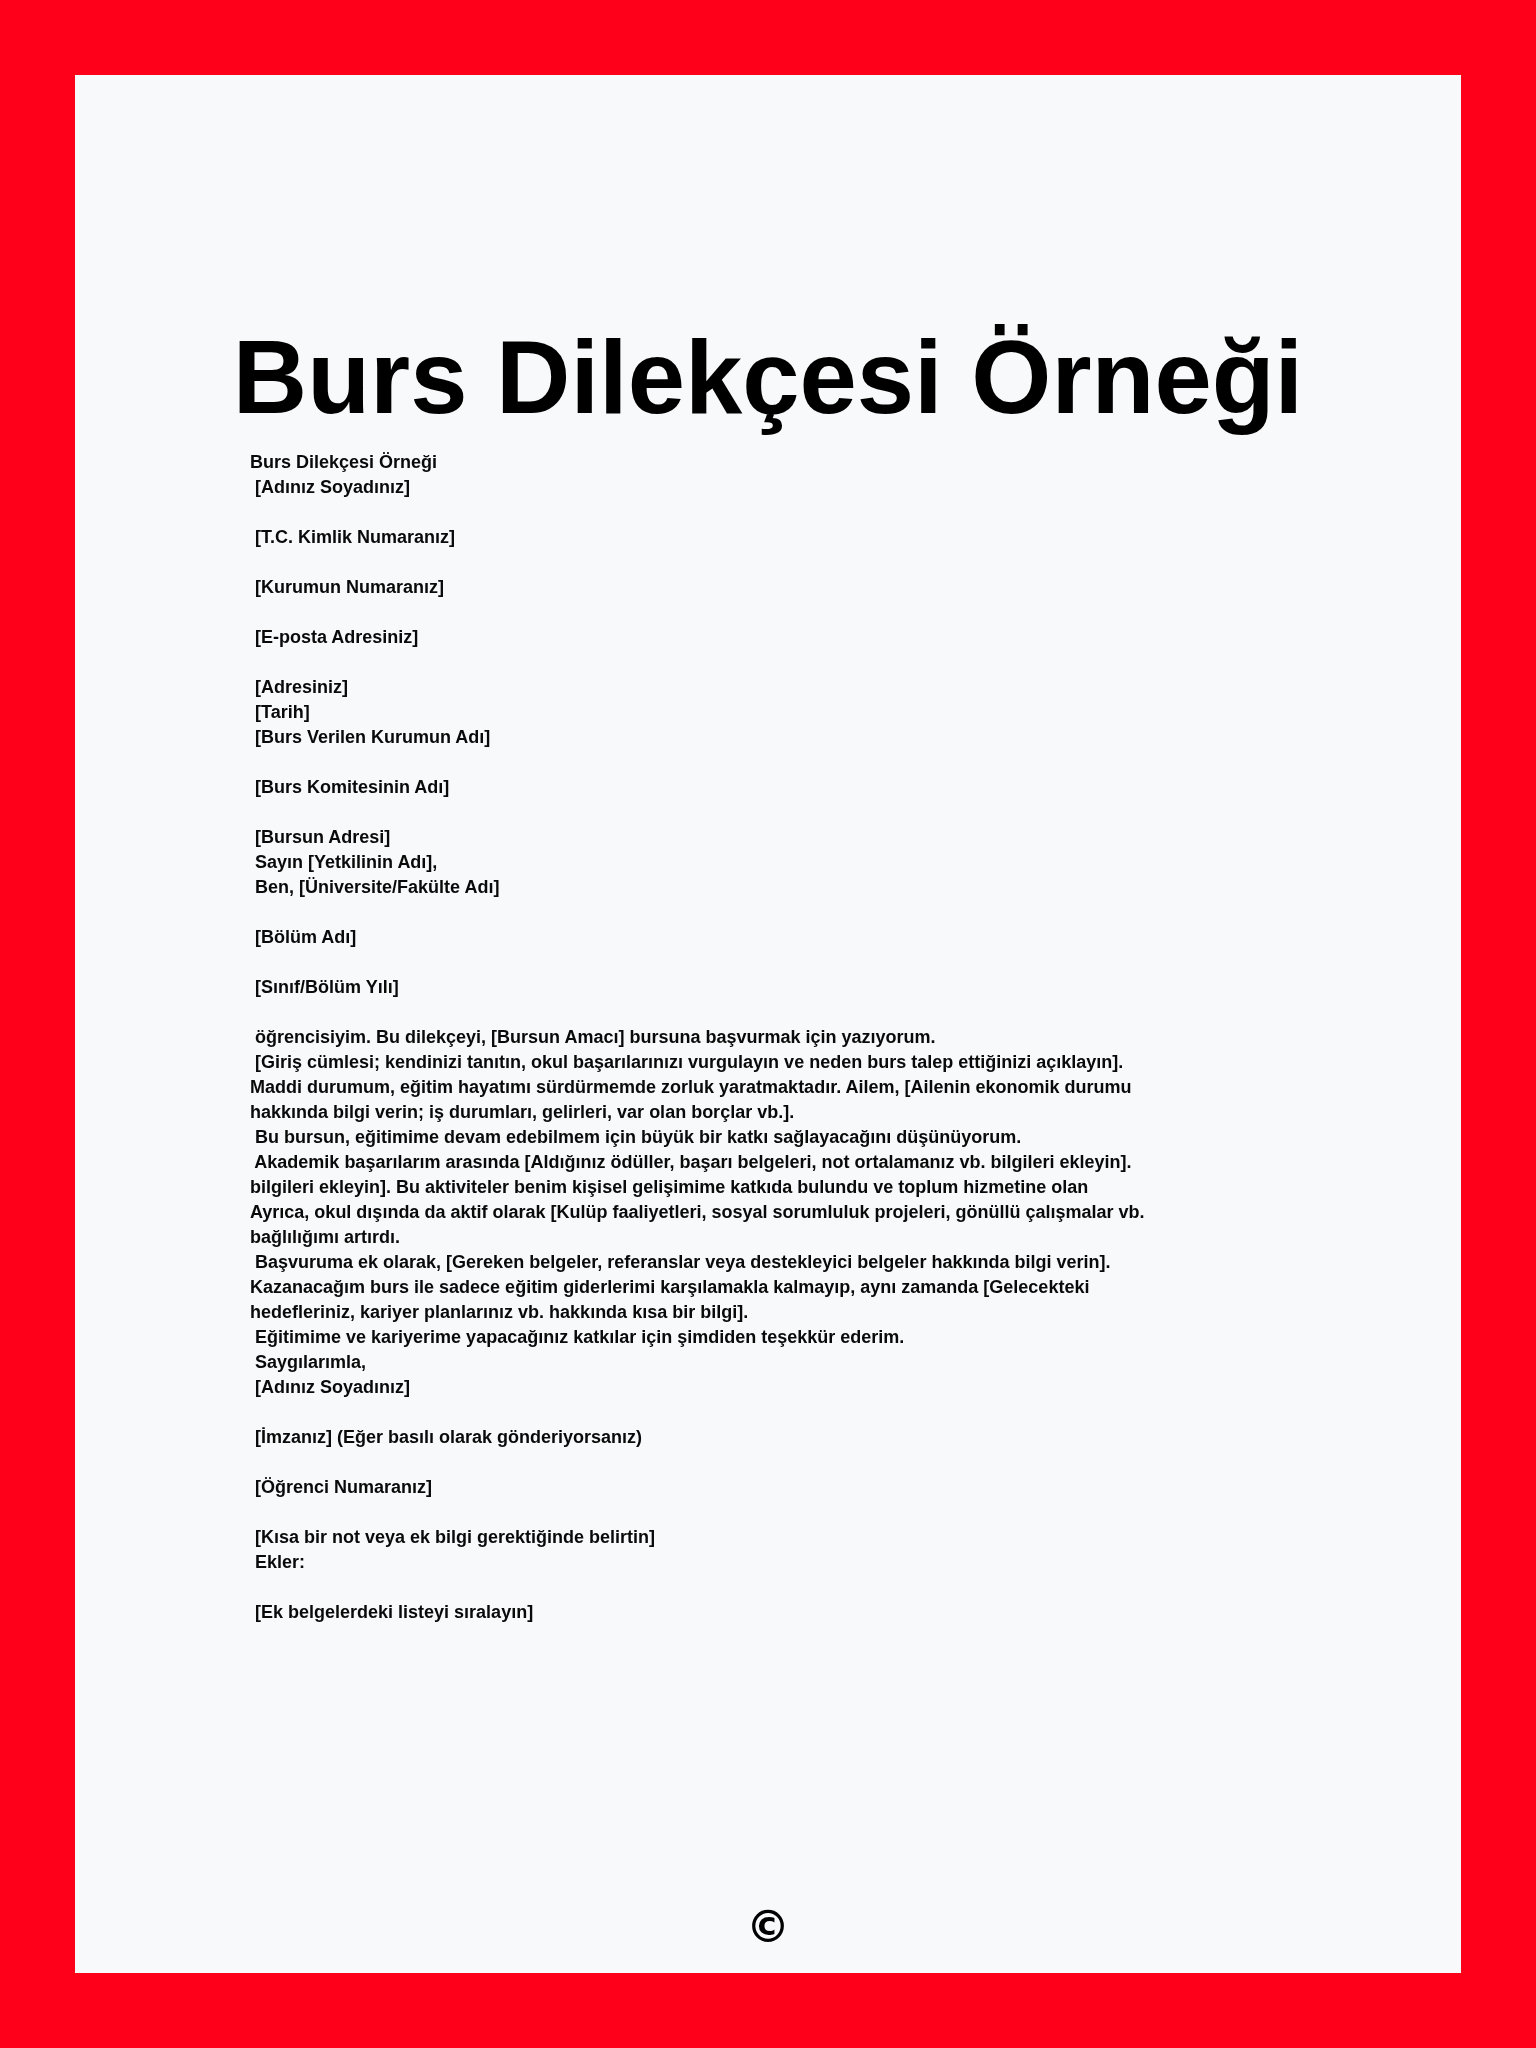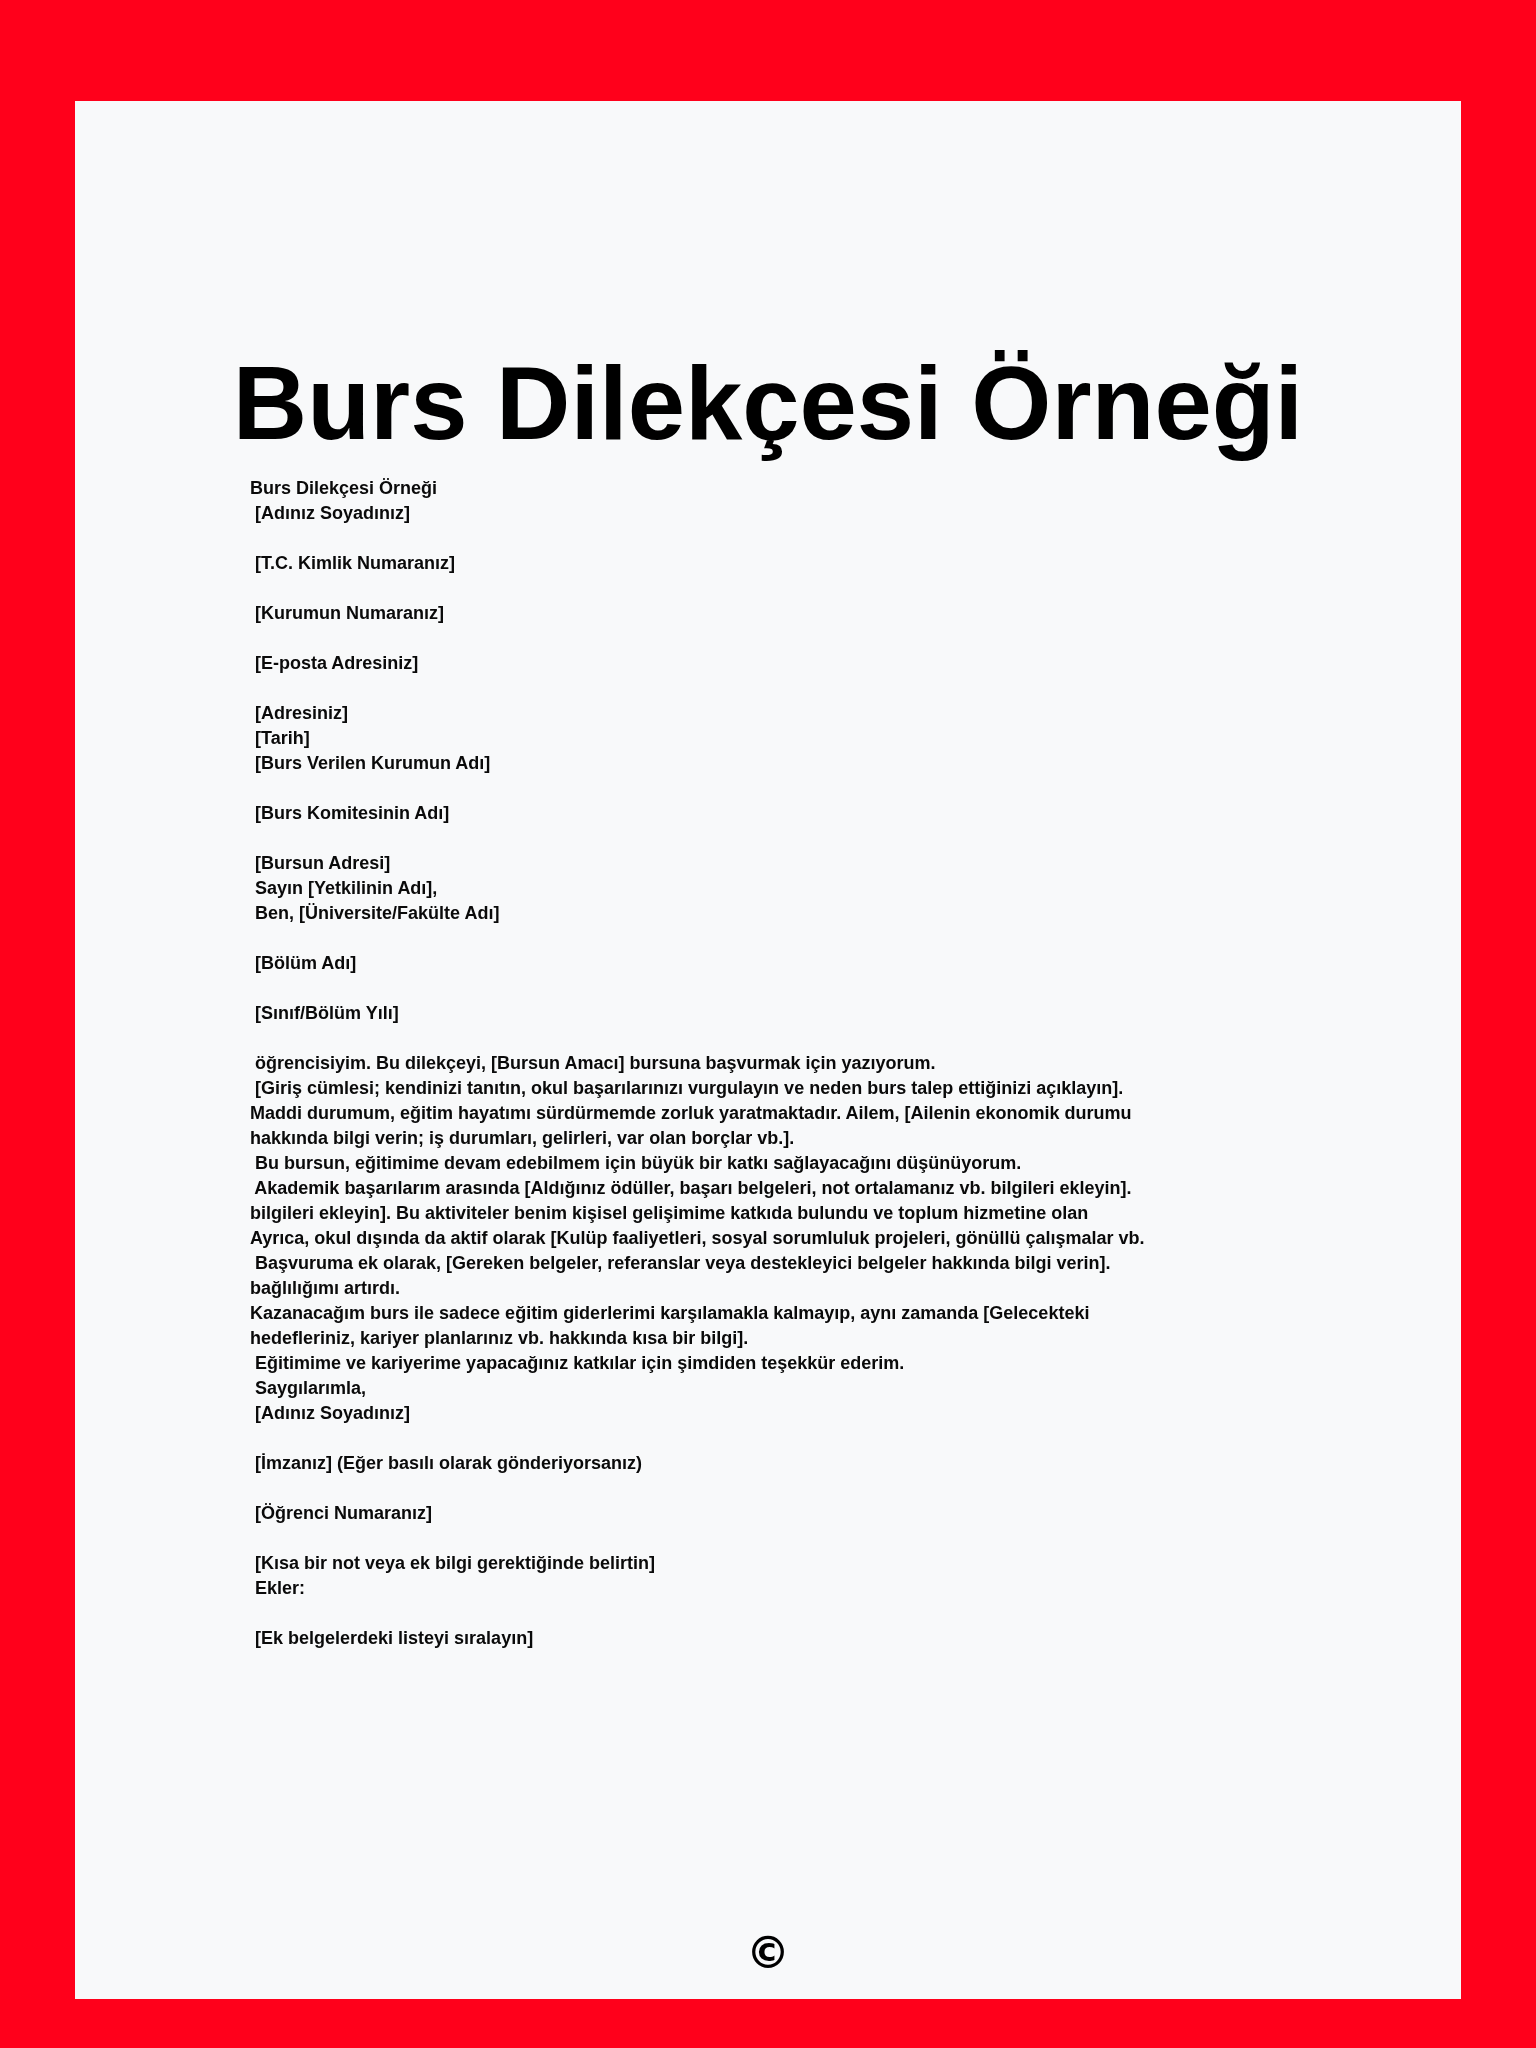--- a/index.html
+++ b/index.html
@@ -13,21 +13,20 @@
       position: relative;
       overflow: hidden;
     }
     .page {
       position: absolute;
       left: 75px;
       top: 75px;
       width: 1386px;
       height: 1898px;
       background: #F8F9FA;
-      margin-top: 26px;
     }
     .title {
       position: absolute;
       left: 0;
       top: 243px;
       width: 1386px;
       text-align: center;
       font-family: "Liberation Sans", sans-serif;
       font-weight: bold;
       font-size: 103px;
@@ -96,22 +95,22 @@
     <span class="line"> [Sınıf/Bölüm Yılı]</span>
     <span class="line"></span>
     <span class="line"> öğrencisiyim. Bu dilekçeyi, [Bursun Amacı] bursuna başvurmak için yazıyorum.</span>
     <span class="line"> [Giriş cümlesi; kendinizi tanıtın, okul başarılarınızı vurgulayın ve neden burs talep ettiğinizi açıklayın].</span>
     <span class="line">Maddi durumum, eğitim hayatımı sürdürmemde zorluk yaratmaktadır. Ailem, [Ailenin ekonomik durumu</span>
     <span class="line">hakkında bilgi verin; iş durumları, gelirleri, var olan borçlar vb.].</span>
     <span class="line"> Bu bursun, eğitimime devam edebilmem için büyük bir katkı sağlayacağını düşünüyorum.</span>
     <span class="line"> Akademik başarılarım arasında [Aldığınız ödüller, başarı belgeleri, not ortalamanız vb. bilgileri ekleyin].</span>
     <span class="line">bilgileri ekleyin]. Bu aktiviteler benim kişisel gelişimime katkıda bulundu ve toplum hizmetine olan</span>
     <span class="line">Ayrıca, okul dışında da aktif olarak [Kulüp faaliyetleri, sosyal sorumluluk projeleri, gönüllü çalışmalar vb.</span>
+    <span class="line">bağlılığımı artırdı.</span>
     <span class="line"> Başvuruma ek olarak, [Gereken belgeler, referanslar veya destekleyici belgeler hakkında bilgi verin].</span>
-    <span class="line">bağlılığımı artırdı.</span>
     <span class="line">Kazanacağım burs ile sadece eğitim giderlerimi karşılamakla kalmayıp, aynı zamanda [Gelecekteki</span>
     <span class="line">hedefleriniz, kariyer planlarınız vb. hakkında kısa bir bilgi].</span>
     <span class="line"> Eğitimime ve kariyerime yapacağınız katkılar için şimdiden teşekkür ederim.</span>
     <span class="line"> Saygılarımla,</span>
     <span class="line"> [Adınız Soyadınız]</span>
     <span class="line"></span>
     <span class="line"> [İmzanız] (Eğer basılı olarak gönderiyorsanız)</span>
     <span class="line"></span>
     <span class="line"> [Öğrenci Numaranız]</span>
     <span class="line"></span>

